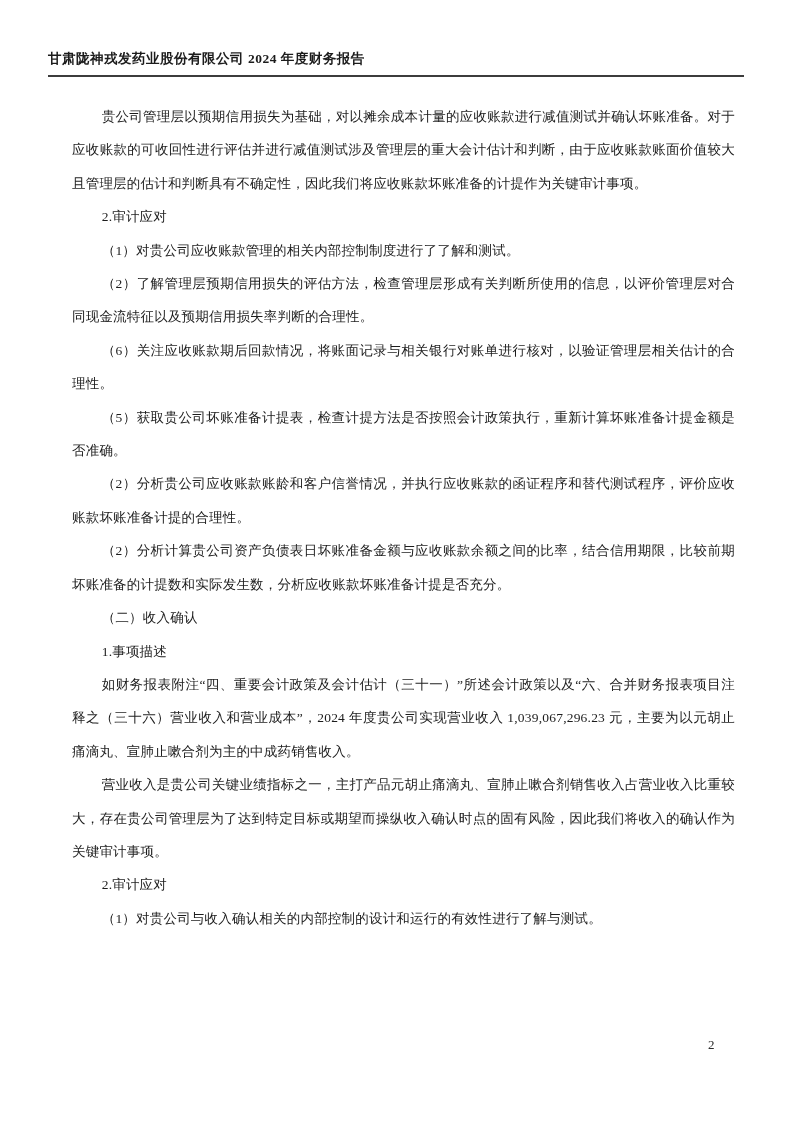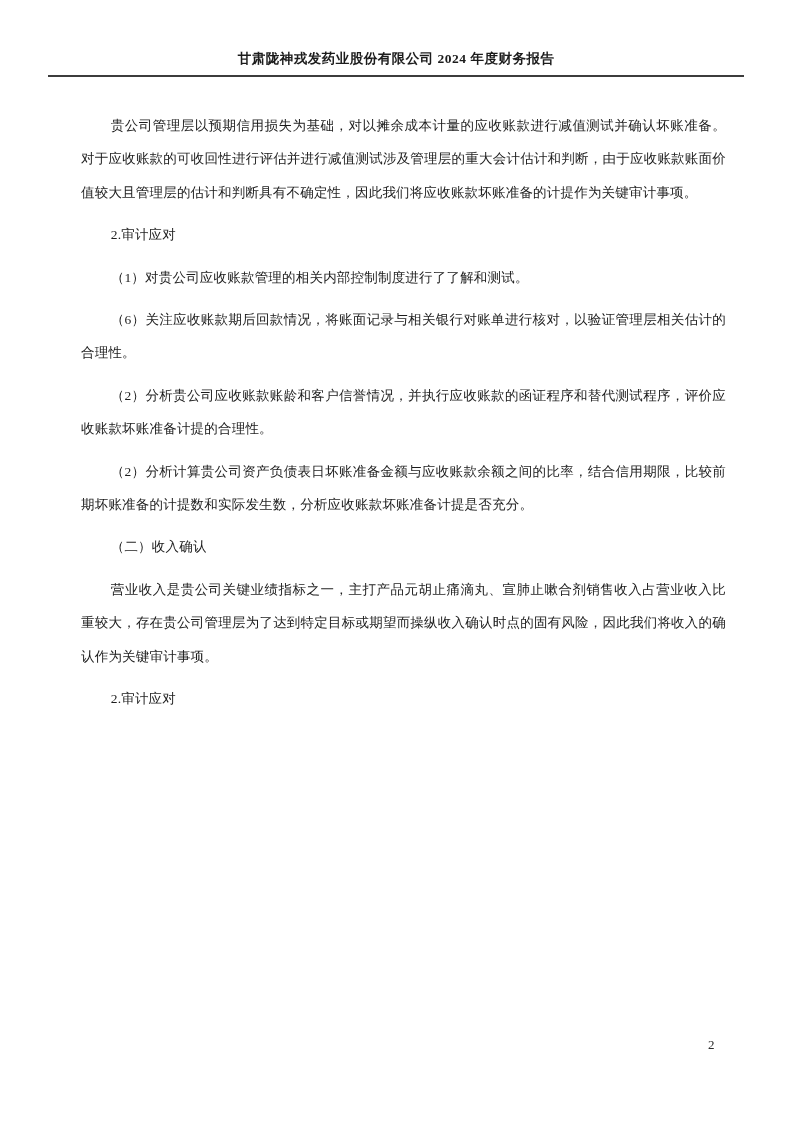--- a/index.html
+++ b/index.html
@@ -18,39 +18,39 @@
     width: 793px;
     height: 1122px;
     background: #ffffff;
     overflow: hidden;
   }
   .page-header {
     position: absolute;
     top: 50px;
     left: 48px;
     width: 696px;
-    text-align: center;
+    text-align: left;
     font-size: 13.5px;
     font-weight: bold;
     letter-spacing: 0.5px;
     padding-bottom: 7px;
     border-bottom: 2px solid #3c3c3c;
   }
   .doc-body {
     position: absolute;
     top: 100px;
     left: 72px;
     width: 663px;
     font-size: 13.5px;
     line-height: 33.4px;
     text-align: justify;
     letter-spacing: 0.2px;
   }
   .para {
-    margin: 9px;
+    margin: 0;
     text-indent: 2.2em;
   }
   .page-number {
     position: absolute;
     top: 1037px;
     left: 708px;
     font-size: 13px;
     color: #2a2a2a;
   }
 </style>
@@ -60,23 +60,28 @@
 <div class="page">
 
   <div class="page-header">
     <span>甘肃陇神戎发药业股份有限公司 2024 年度财务报告</span>
   </div>
 
   <div class="doc-body">
     <p class="para">贵公司管理层以预期信用损失为基础，对以摊余成本计量的应收账款进行减值测试并确认坏账准备。对于应收账款的可收回性进行评估并进行减值测试涉及管理层的重大会计估计和判断，由于应收账款账面价值较大且管理层的估计和判断具有不确定性，因此我们将应收账款坏账准备的计提作为关键审计事项。</p>
     <p class="para">2.审计应对</p>
     <p class="para">（1）对贵公司应收账款管理的相关内部控制制度进行了了解和测试。</p>
+    <p class="para">（2）了解管理层预期信用损失的评估方法，检查管理层形成有关判断所使用的信息，以评价管理层对合同现金流特征以及预期信用损失率判断的合理性。</p>
     <p class="para">（6）关注应收账款期后回款情况，将账面记录与相关银行对账单进行核对，以验证管理层相关估计的合理性。</p>
+    <p class="para">（5）获取贵公司坏账准备计提表，检查计提方法是否按照会计政策执行，重新计算坏账准备计提金额是否准确。</p>
     <p class="para">（2）分析贵公司应收账款账龄和客户信誉情况，并执行应收账款的函证程序和替代测试程序，评价应收账款坏账准备计提的合理性。</p>
     <p class="para">（2）分析计算贵公司资产负债表日坏账准备金额与应收账款余额之间的比率，结合信用期限，比较前期坏账准备的计提数和实际发生数，分析应收账款坏账准备计提是否充分。</p>
     <p class="para">（二）收入确认</p>
+    <p class="para">1.事项描述</p>
+    <p class="para">如财务报表附注“四、重要会计政策及会计估计（三十一）”所述会计政策以及“六、合并财务报表项目注释之（三十六）营业收入和营业成本”，2024 年度贵公司实现营业收入 1,039,067,296.23 元，主要为以元胡止痛滴丸、宣肺止嗽合剂为主的中成药销售收入。</p>
     <p class="para">营业收入是贵公司关键业绩指标之一，主打产品元胡止痛滴丸、宣肺止嗽合剂销售收入占营业收入比重较大，存在贵公司管理层为了达到特定目标或期望而操纵收入确认时点的固有风险，因此我们将收入的确认作为关键审计事项。</p>
     <p class="para">2.审计应对</p>
+    <p class="para">（1）对贵公司与收入确认相关的内部控制的设计和运行的有效性进行了解与测试。</p>
   </div>
 
   <div class="page-number">2</div>
 
 </div>
 
 </body></html>

